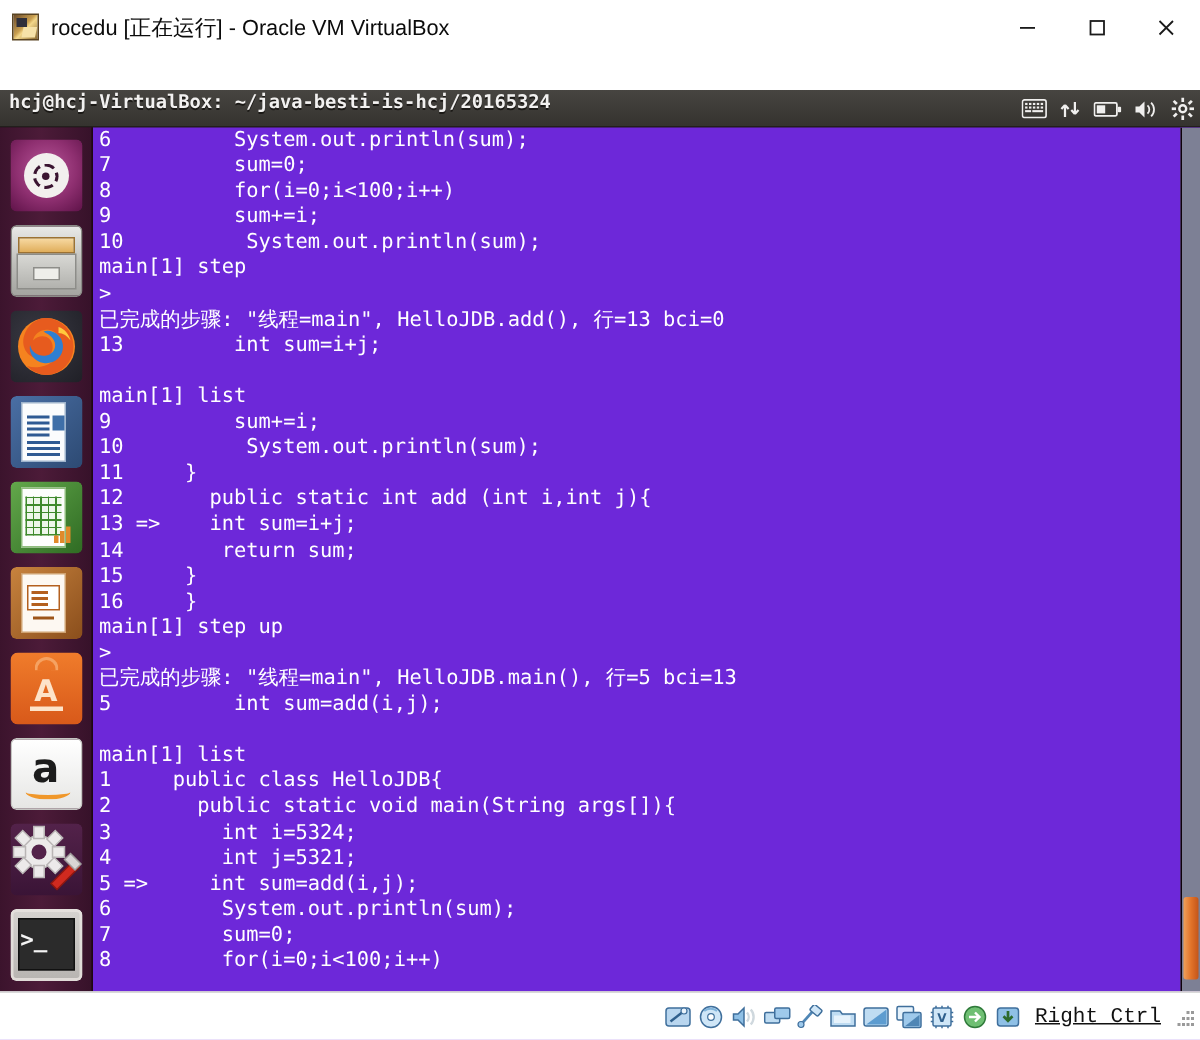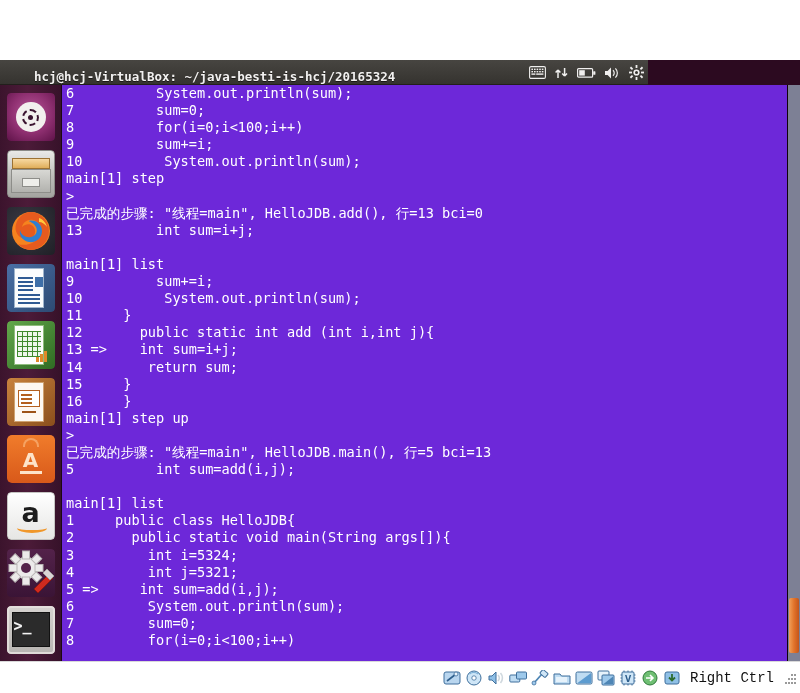--- a/index.html
+++ b/index.html
@@ -63,26 +63,25 @@
   #vbox-menubar .menu-item:first-child { margin-left: 4px; }
 
   
   #guest-screen {
     position: absolute; left: 0; top: 60px; width: 800px; height: 601px;
     background: #2c0a20; overflow: hidden;
   }
 
   
   #ubuntu-panel {
-    position: absolute; left: 0; top: 0; width: 648px; height: 25px;
+    position: absolute; left: 0; top: 0; width: 800px; height: 25px;
     background: #3c3b37;
     background: linear-gradient(180deg,#474541 0%,#35332f 100%);
-    display: flex; align-items: flex-end;
+    display: flex; align-items: flex-start;
     border-bottom: 1px solid #221f1c;
-    padding-left: 28px;
   }
   #panel-window-title {
     font-family: "DejaVu Sans Mono", monospace;
     font-size: 12.5px; font-weight: bold; color: #f2f1f0;
     margin-left: 6px; white-space: nowrap;
     text-shadow: 0 1px 0 #1b1916;
   }
   #panel-indicators {
     position: absolute; right: 4px; top: 0; height: 25px;
     display: flex; align-items: center; gap: 8px;
@@ -311,35 +310,57 @@
     border-top: 1px solid #d9d9d9;
   }
   #status-icons { display: flex; align-items: center; gap: 3px; }
   .st-icon {
     width: 19px; height: 19px; position: relative;
     display: flex; align-items: center; justify-content: center;
   }
   .st-icon svg { display: block; }
   #status-hostkey {
     font-family: "Liberation Mono", monospace;
-    font-size: 14px; color: #111; margin-left: 8px; white-space: nowrap;
+    font-size: 14px; color: #111; margin-left: 8px; white-space: nowrap; text-decoration: underline;
   }
   #status-grip {
     width: 16px; height: 16px; margin-left: 7px; margin-right: 3px;
     position: relative;
   }
   #status-grip i {
     position: absolute; width: 2px; height: 2px; background: #9a9a9a;
   }
 </style>
 </head>
 <body>
 
 <div id="vbox-window">
 
+  <div id="vbox-titlebar">
+    <div id="vbox-app-icon"></div>
+    <div id="vbox-title-text">rocedu [正在运行] - Oracle VM VirtualBox</div>
+
+    <div id="vbox-window-controls">
+      <div class="wc-btn">
+        <svg width="14" height="14" viewBox="0 0 14 14">
+            <rect x="2" y="7" width="10" height="1.2" fill="#1a1a1a"></rect>
+          </svg>
+      </div>
+      <div class="wc-btn">
+        <svg width="14" height="14" viewBox="0 0 14 14">
+            <rect x="3" y="3" width="9" height="9" fill="none" stroke="#1a1a1a" stroke-width="1.2"></rect>
+          </svg>
+      </div>
+      <div class="wc-btn">
+        <svg width="14" height="14" viewBox="0 0 14 14">
+            <path d="M3 3 L12 12 M12 3 L3 12" stroke="#1a1a1a" stroke-width="1.2" fill="none"></path>
+          </svg>
+      </div>
+    </div>
+  </div>
 
 
   <div id="guest-screen">
 
     <div id="ubuntu-panel">
       <div id="panel-window-title">hcj@hcj-VirtualBox: ~/java-besti-is-hcj/20165324</div>
 
       <div id="panel-indicators">
         <span class="ind-icon">
           <svg width="17" height="13" viewBox="0 0 17 13">

